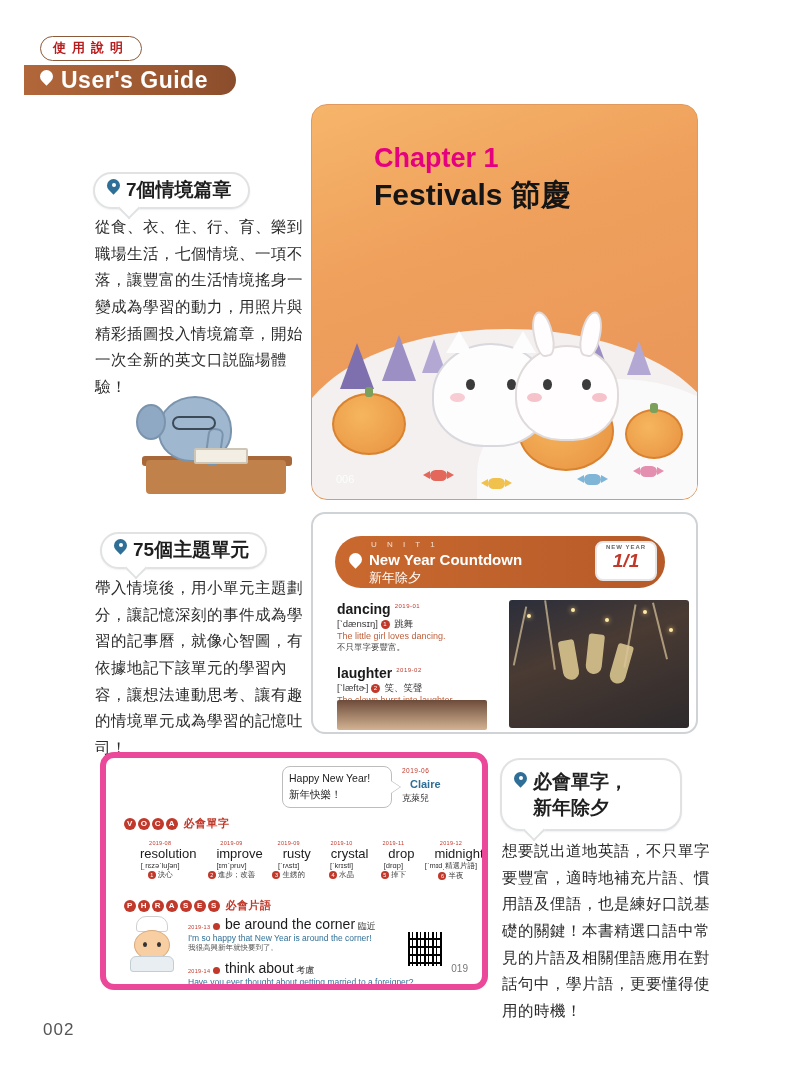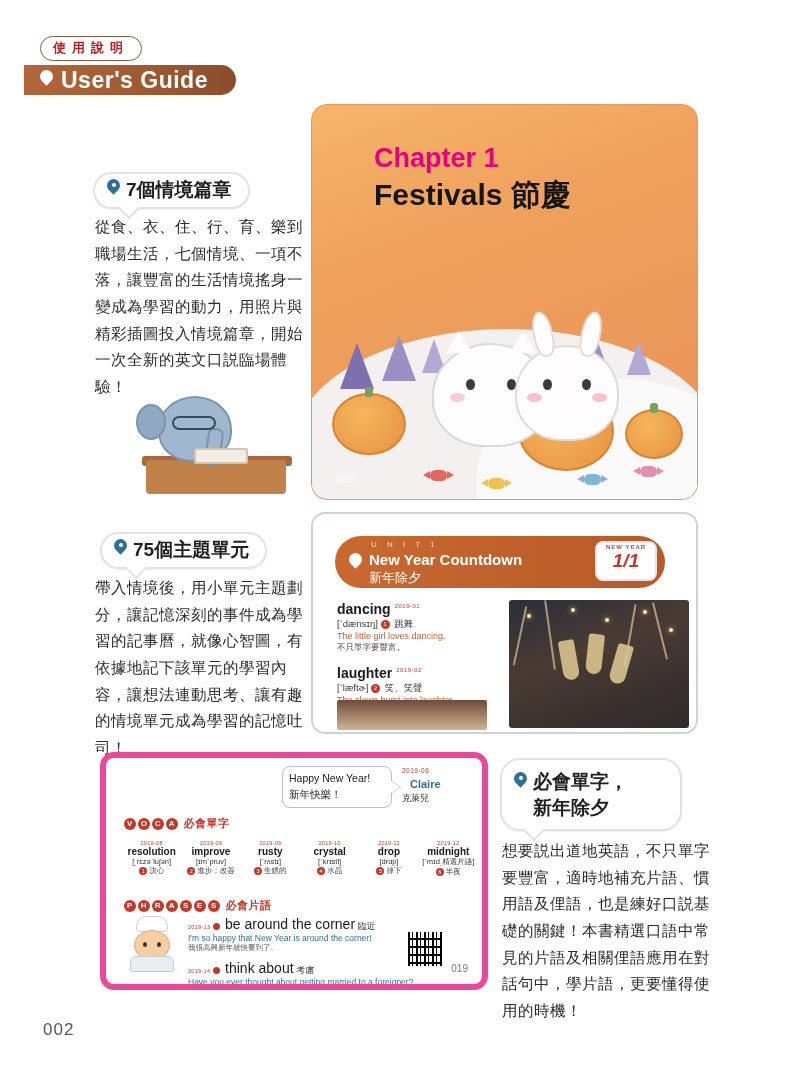--- a/index.html
+++ b/index.html
@@ -277,21 +277,21 @@
   .circled {
     display: inline-block; width: 12px; height: 12px; line-height: 12px;
     border-radius: 50%; background: #c0392b; color: #fff; text-align: center;
     font-size: 8px; margin-right: 2px; vertical-align: middle;
   }
   .voc-grid {
     position: absolute; left: 18px; top: 82px; width: 352px;
     display: flex; gap: 4px;
   }
   .voc-cell { flex: 1; text-align: center; }
-  .voc-cell .w { font-size: 10px; font-weight: bold; color: #1b1b1b; }
+  .voc-cell .w { font-size: 13px; font-weight: normal; color: #1b1b1b; margin-left: 16px; }
   .voc-cell .p { font-size: 7.5px; color: #333; }
   .voc-cell .z { font-size: 7.5px; color: #444; }
   .voc-cell .t { font-size: 5.5px; color: #c0392b; letter-spacing: .3px; }
   .voc-cell .num { display:inline-block; width:8px; height:8px; line-height:8px; border-radius:50%; background:#c0392b; color:#fff; font-size:5.5px; text-align:center; margin-right:2px;}
   .phrase { position: absolute; font-size: 10px; }
   .phrase .en { font-weight: normal; color: #1b1b1b; font-size: 14px; }
   .phrase .zh-def { color: #333; font-size: 9px; }
   .phrase .ex { color: #2f6f97; font-size: 8.5px; }
   .phrase .ex-zh { color: #555; font-size: 7.5px; }
   .phrase .t { font-size: 5.5px; color: #c0392b; letter-spacing: .3px; margin-right: 3px; }

